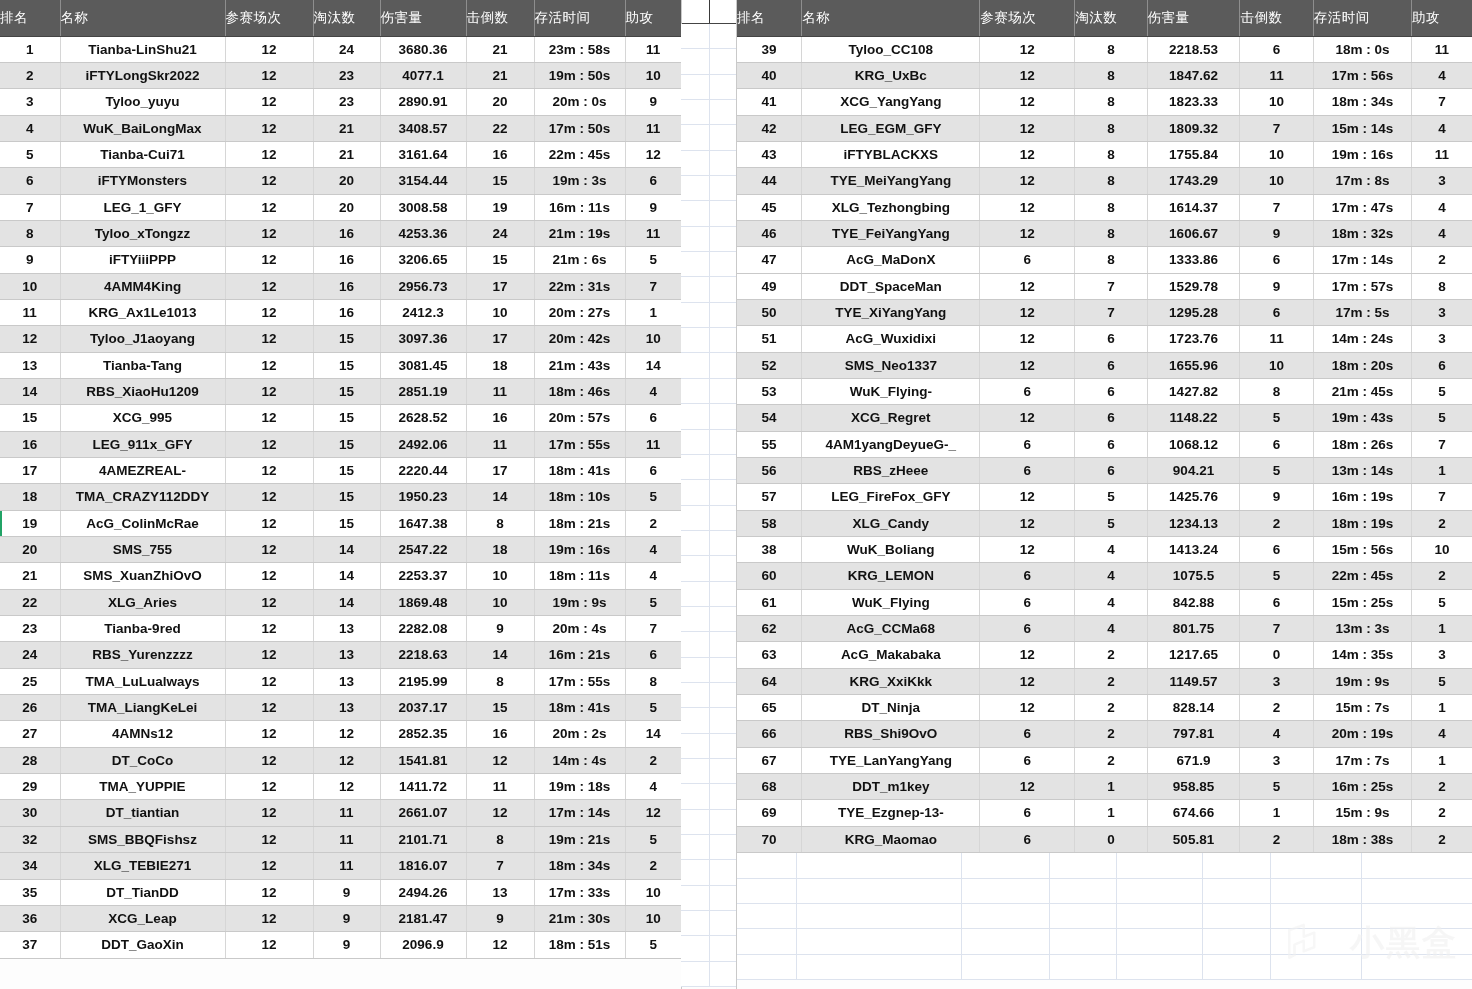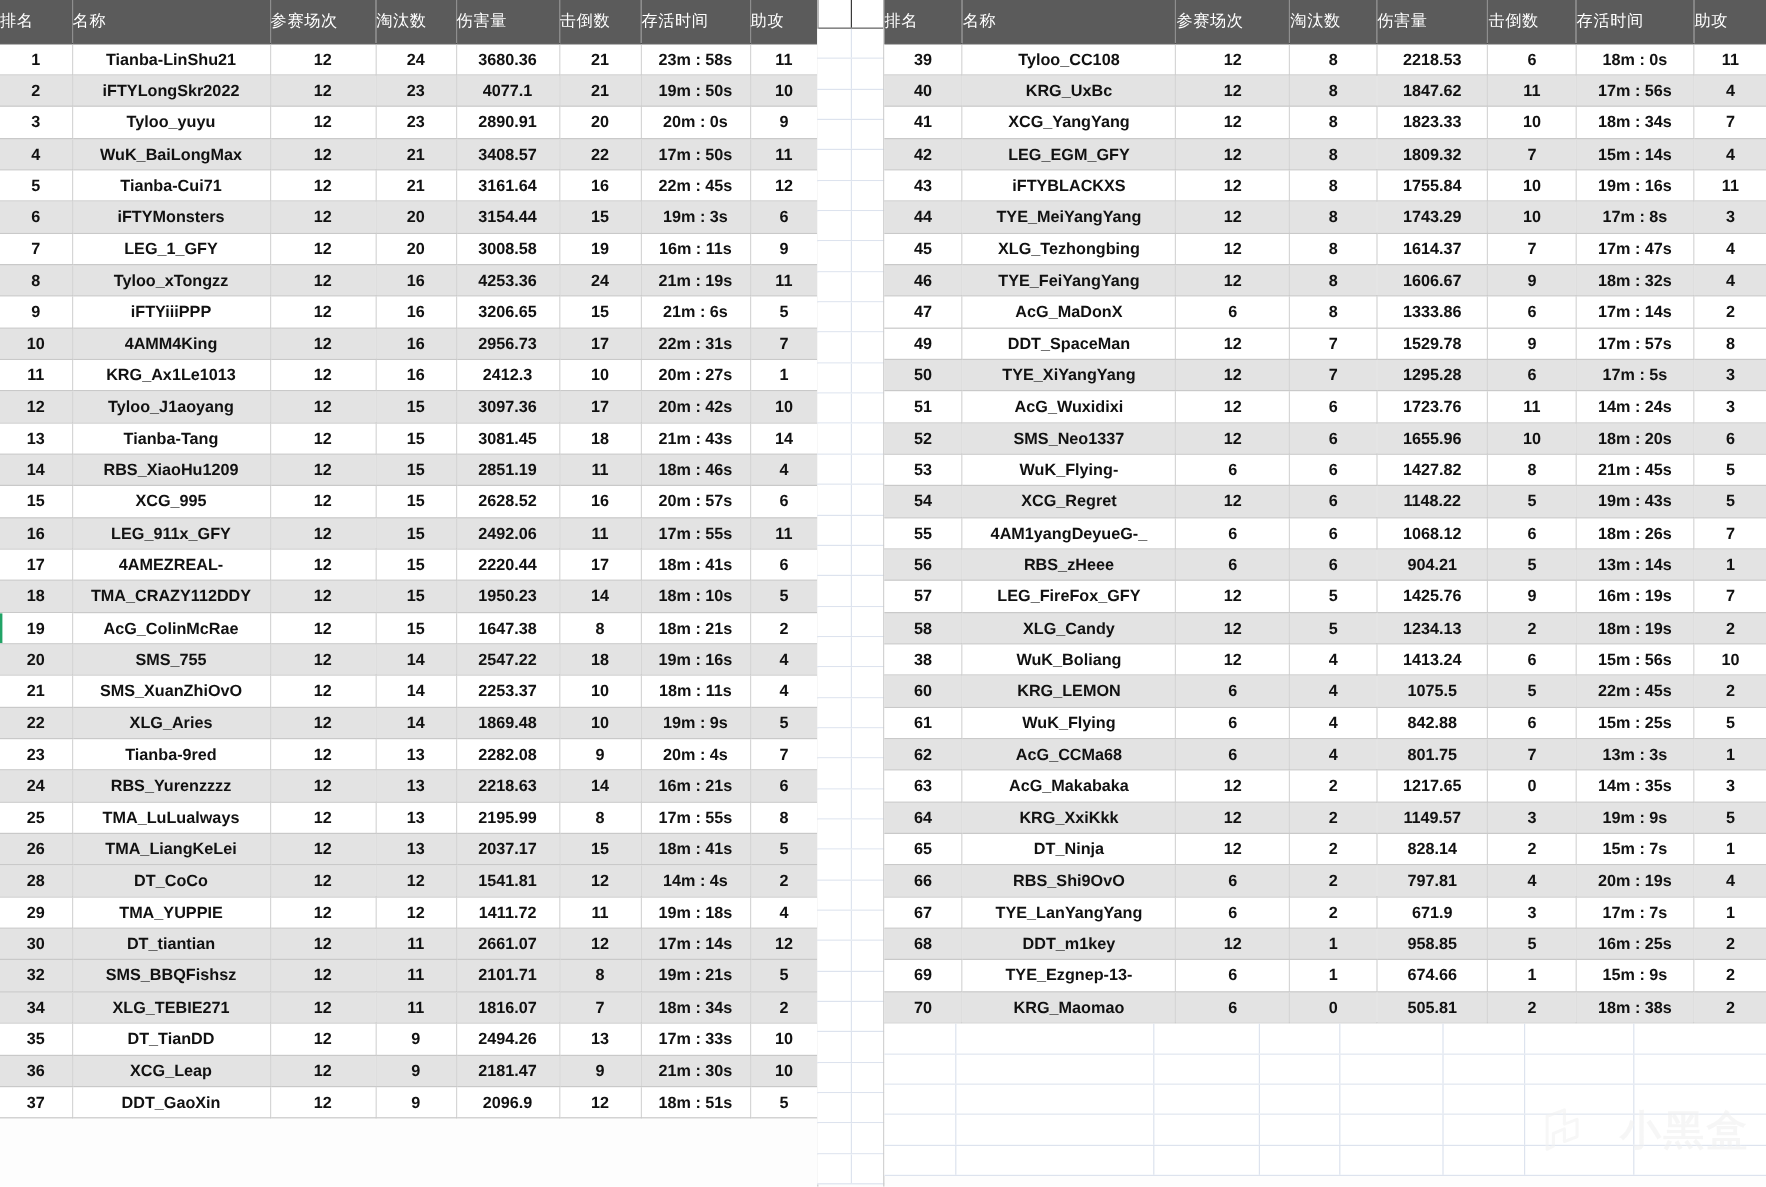--- a/index.html
+++ b/index.html
@@ -416,20 +416,30 @@
           <tr class="even">
             <td>26</td>
             <td>TMA_LiangKeLei</td>
             <td>12</td>
             <td>13</td>
             <td>2037.17</td>
             <td>15</td>
             <td>18m : 41s</td>
             <td>5</td>
           </tr>
+          <tr class="odd">
+            <td>27</td>
+            <td>4AMNs12</td>
+            <td>12</td>
+            <td>12</td>
+            <td>2852.35</td>
+            <td>16</td>
+            <td>20m : 2s</td>
+            <td>14</td>
+          </tr>
           <tr class="even">
             <td>28</td>
             <td>DT_CoCo</td>
             <td>12</td>
             <td>12</td>
             <td>1541.81</td>
             <td>12</td>
             <td>14m : 4s</td>
             <td>2</td>
           </tr>

